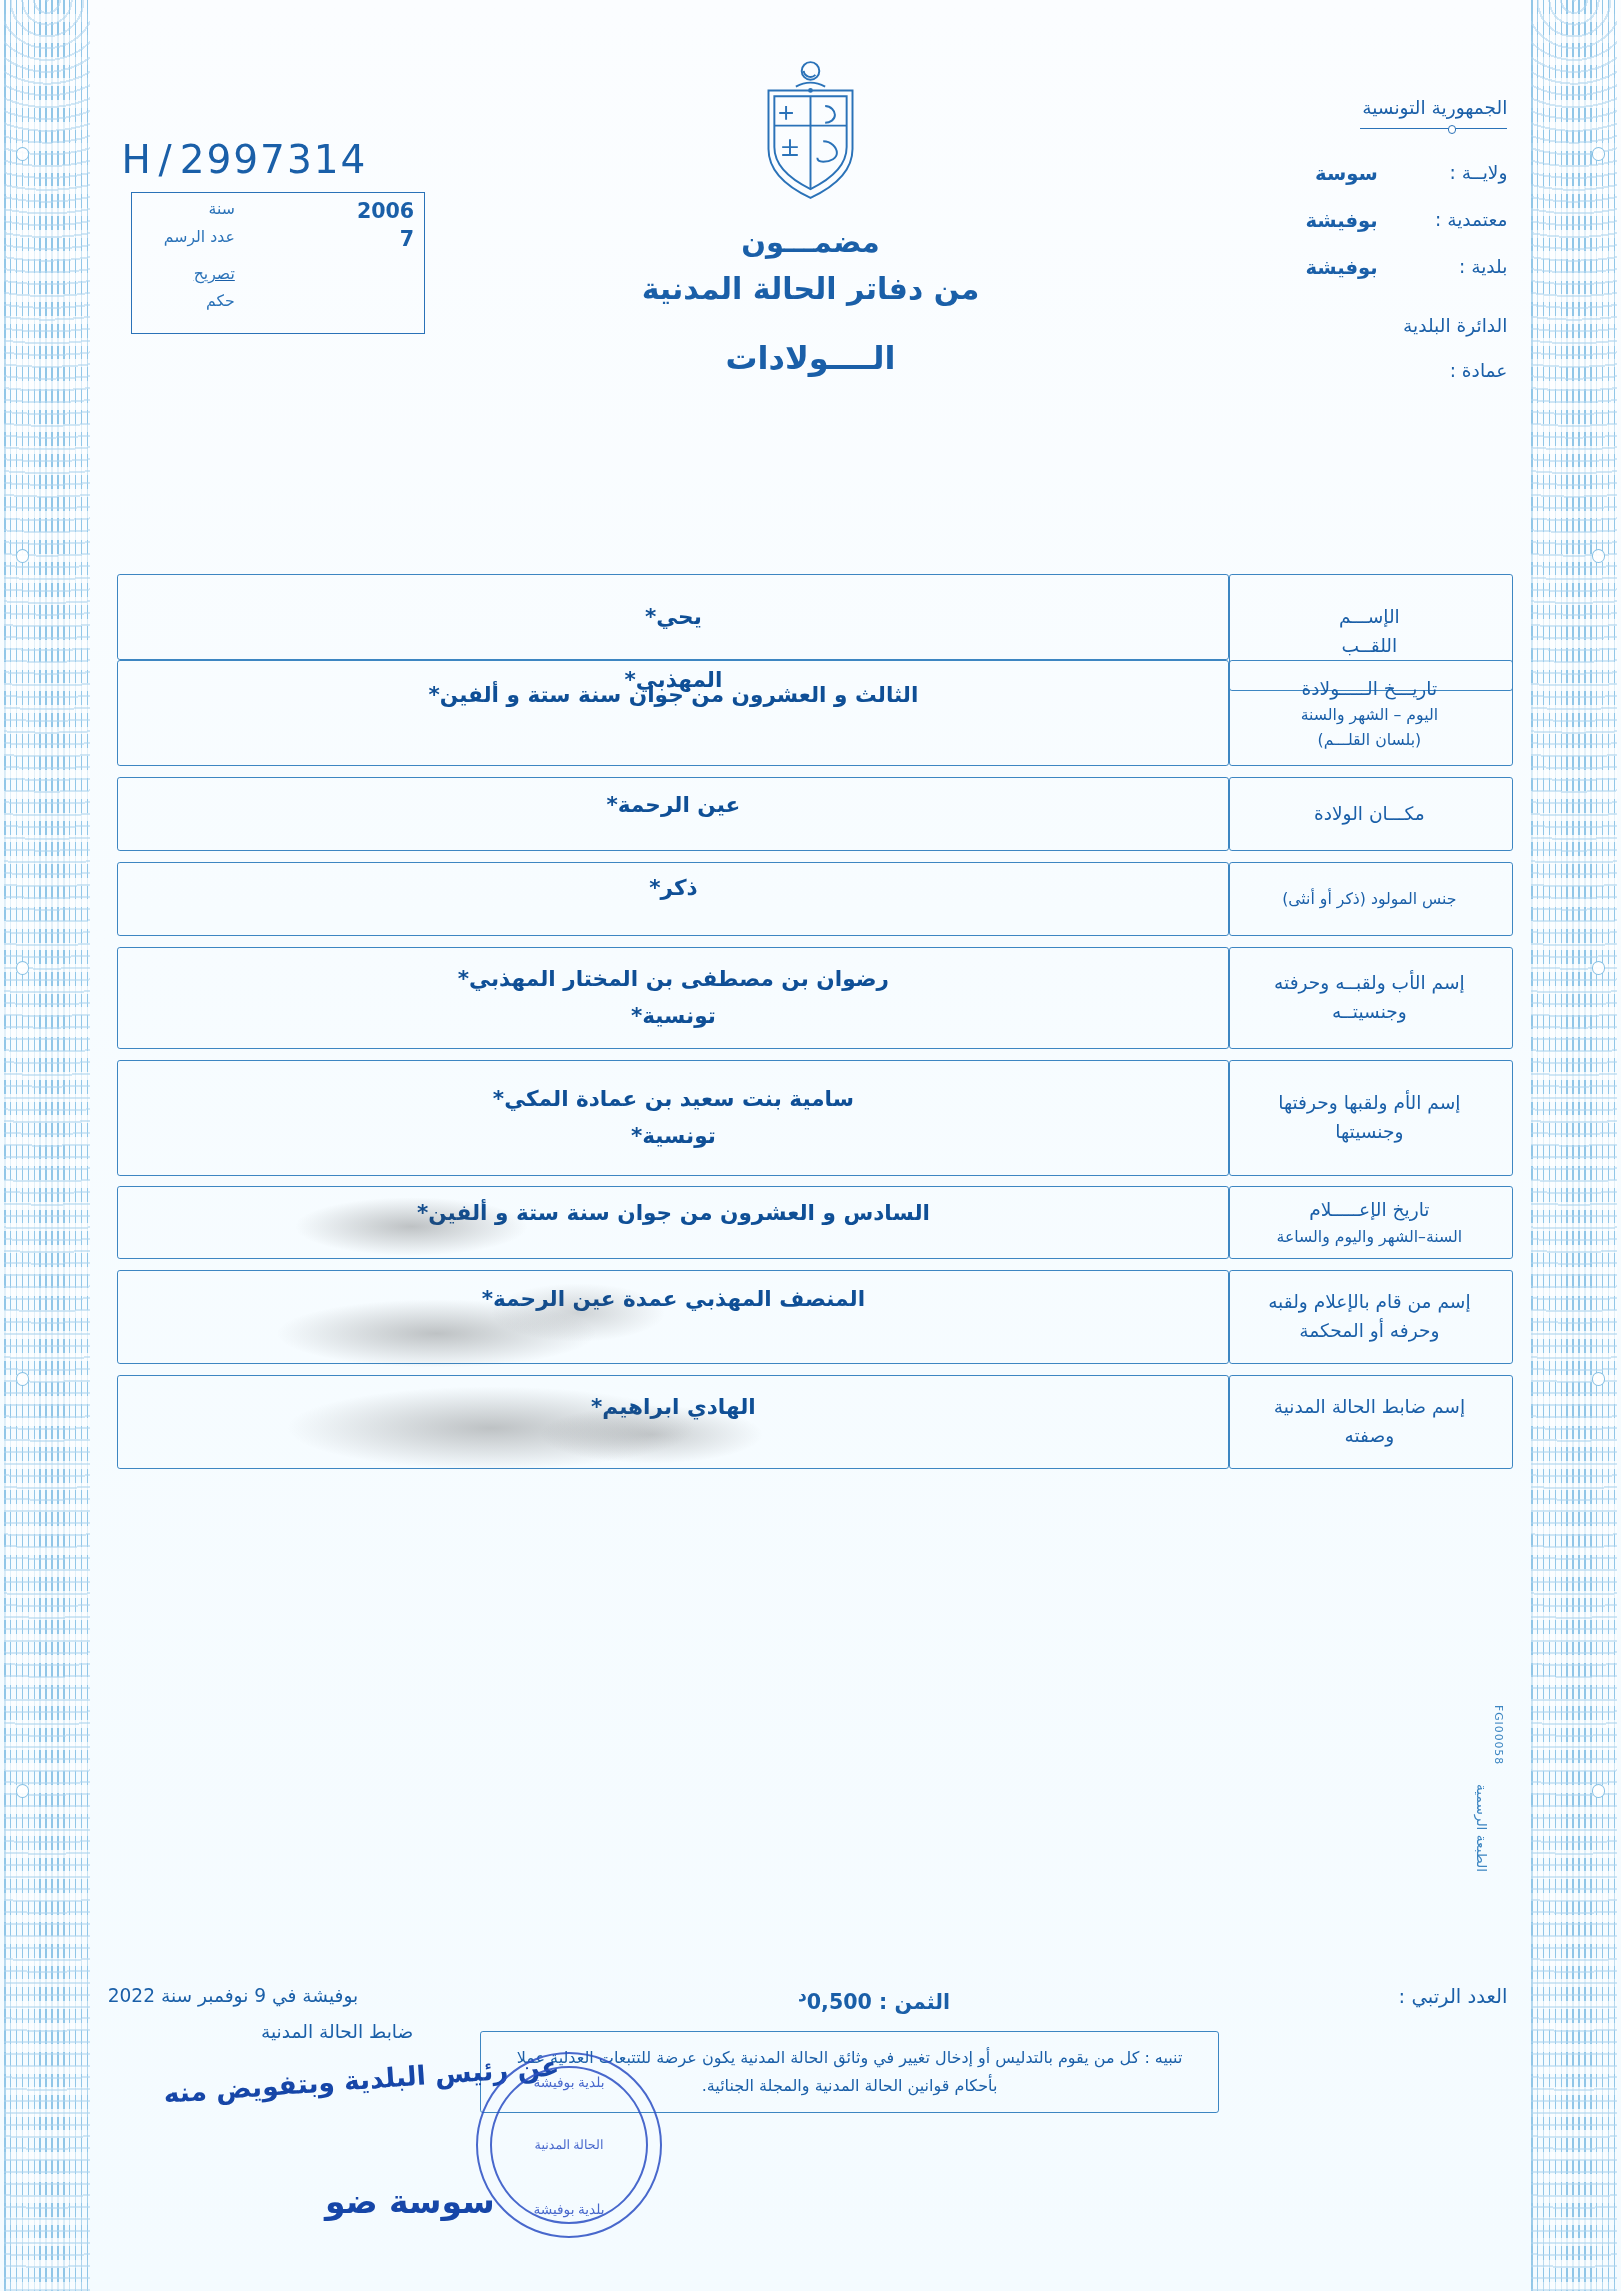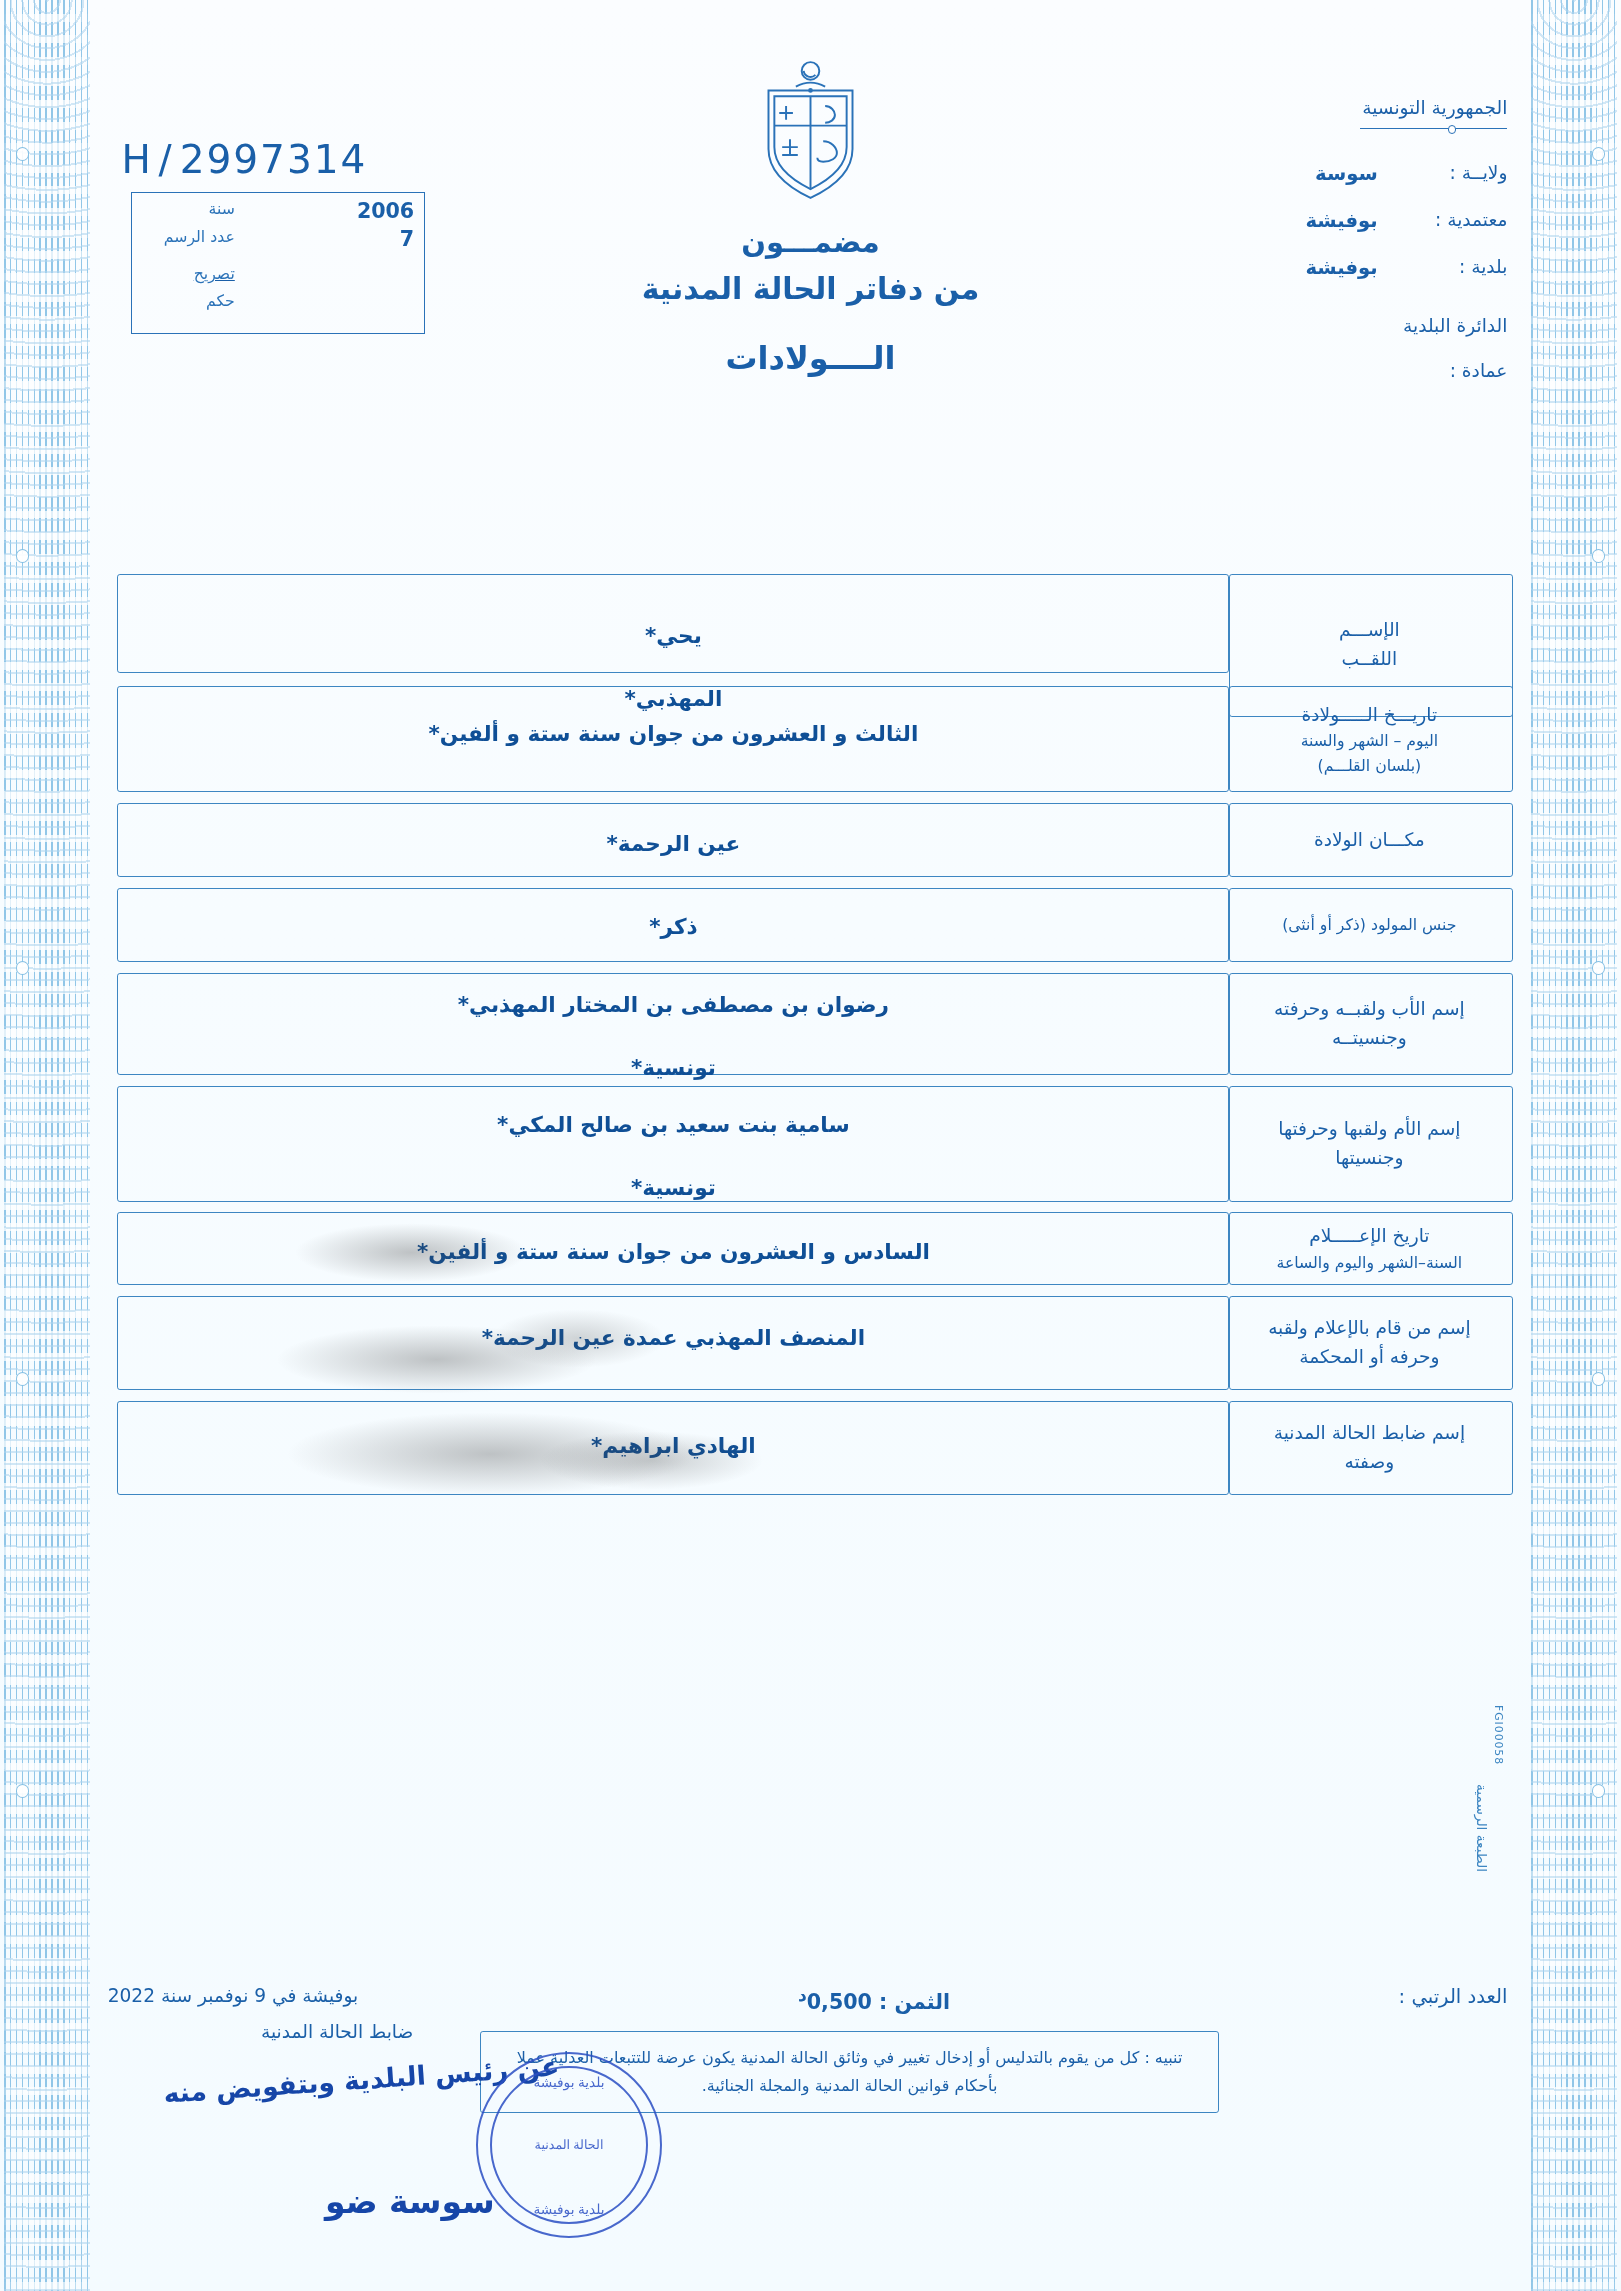--- a/index.html
+++ b/index.html
@@ -150,21 +150,20 @@
     padding: 7.8px 17.6px;
     display:flex; flex-direction:column; justify-content:center;
   }
   .hw {
     font-family: "DejaVu Sans", sans-serif;
     color: #0f4f96;
     font-size: 21.6px;
     font-weight: 700;
     text-align: center;
     line-height: 1.7;
-    margin-top: 26px;
   }
 
   
   .row.split .val-stack { flex:1; margin-left:9.8px; display:flex; flex-direction:column; }
   .row.split .val-stack .val-cell { margin-left:0; }
   .row.split .val-stack .val-cell + .val-cell { margin-top: 9.8px; }
 
   
   .remarks {
     margin-top: 5.9px;
@@ -419,21 +418,21 @@
           <div class="hw">تونسية*</div>
         </div>
       </div>
 
       <div class="row">
         <div class="lbl-cell" style="height:116px">
           <div class="l1">إسم الأم ولقبها وحرفتها</div>
           <div class="l1">وجنسيتها</div>
         </div>
         <div class="val-cell" style="height:116px">
-          <div class="hw">سامية بنت سعيد بن صالح المكي*</div>
+          <div class="hw">سامية بنت سعيد بن عمادة المكي*</div>
           <div class="hw">تونسية*</div>
         </div>
       </div>
 
       <div class="row">
         <div class="lbl-cell" style="height:73px">
           <div class="l1">تاريخ الإعـــــلام</div>
           <div class="sub">السنة–الشهر واليوم والساعة</div>
         </div>
         <div class="val-cell" style="height:73px;position:relative">

